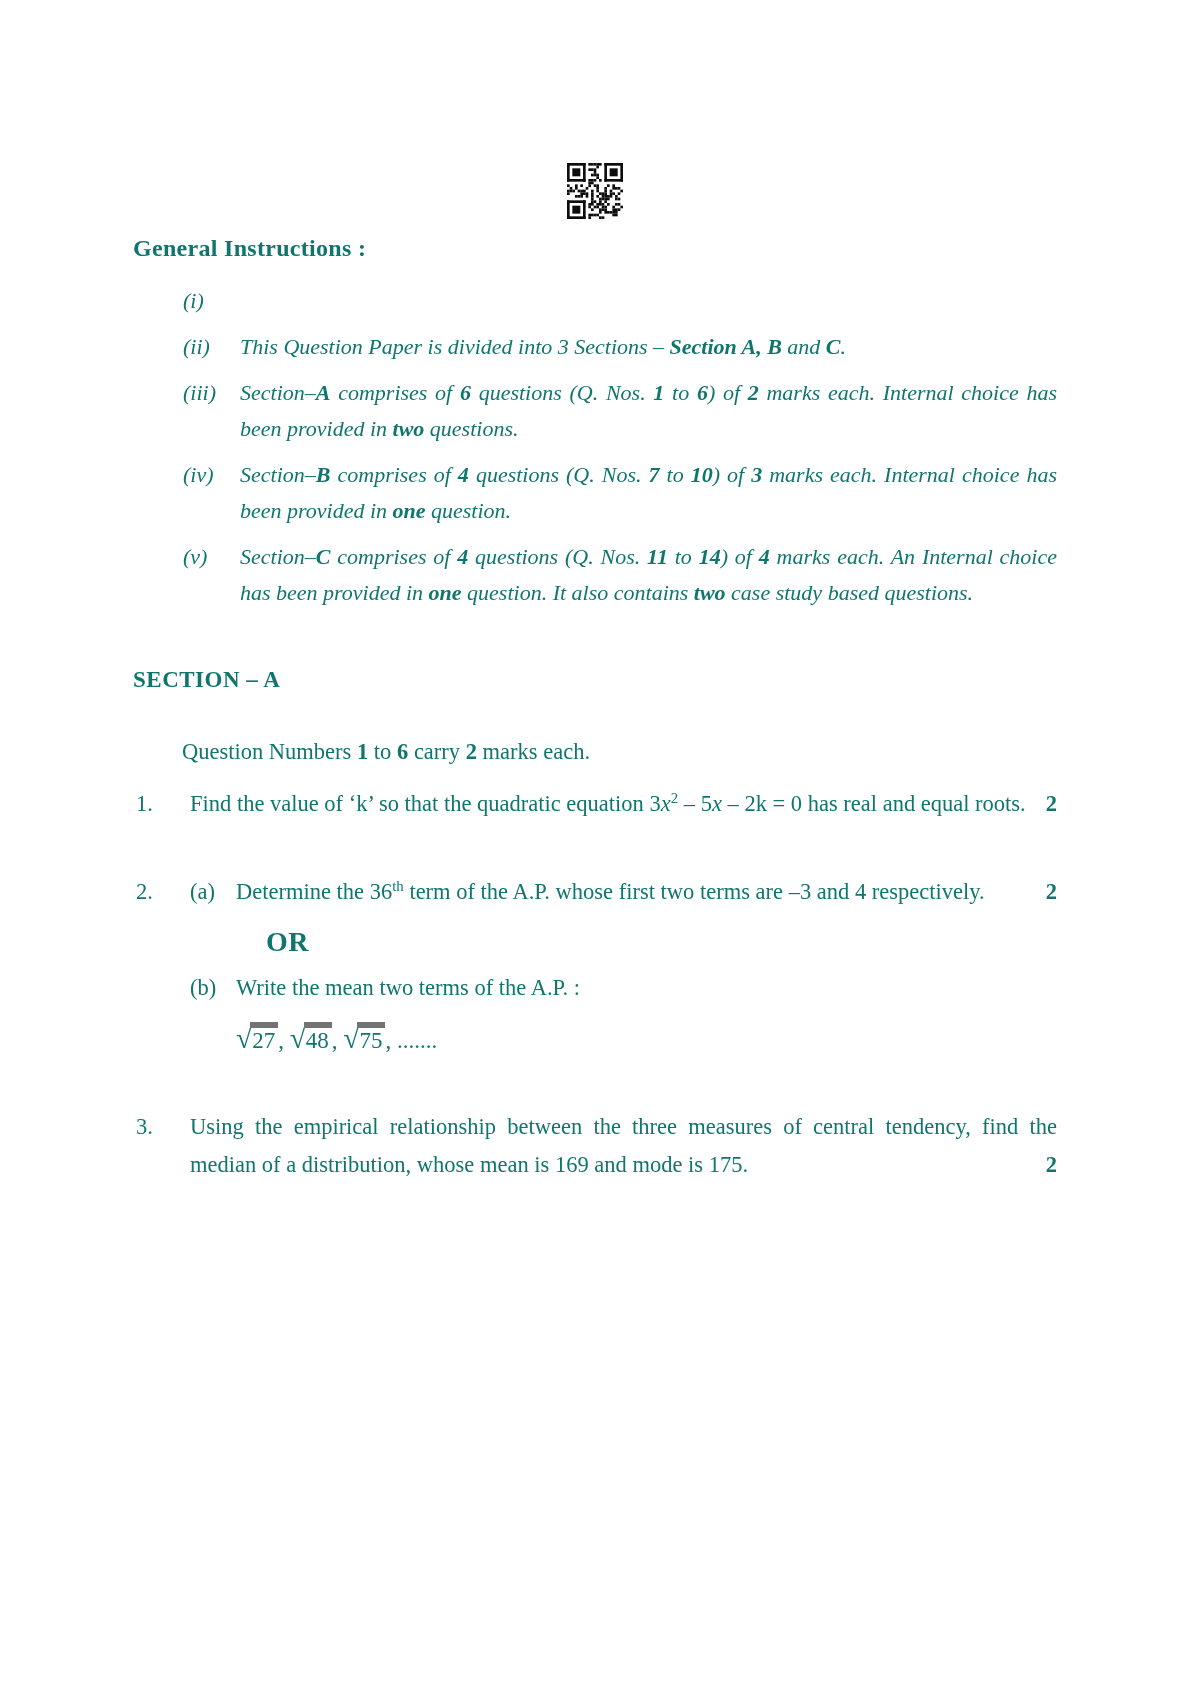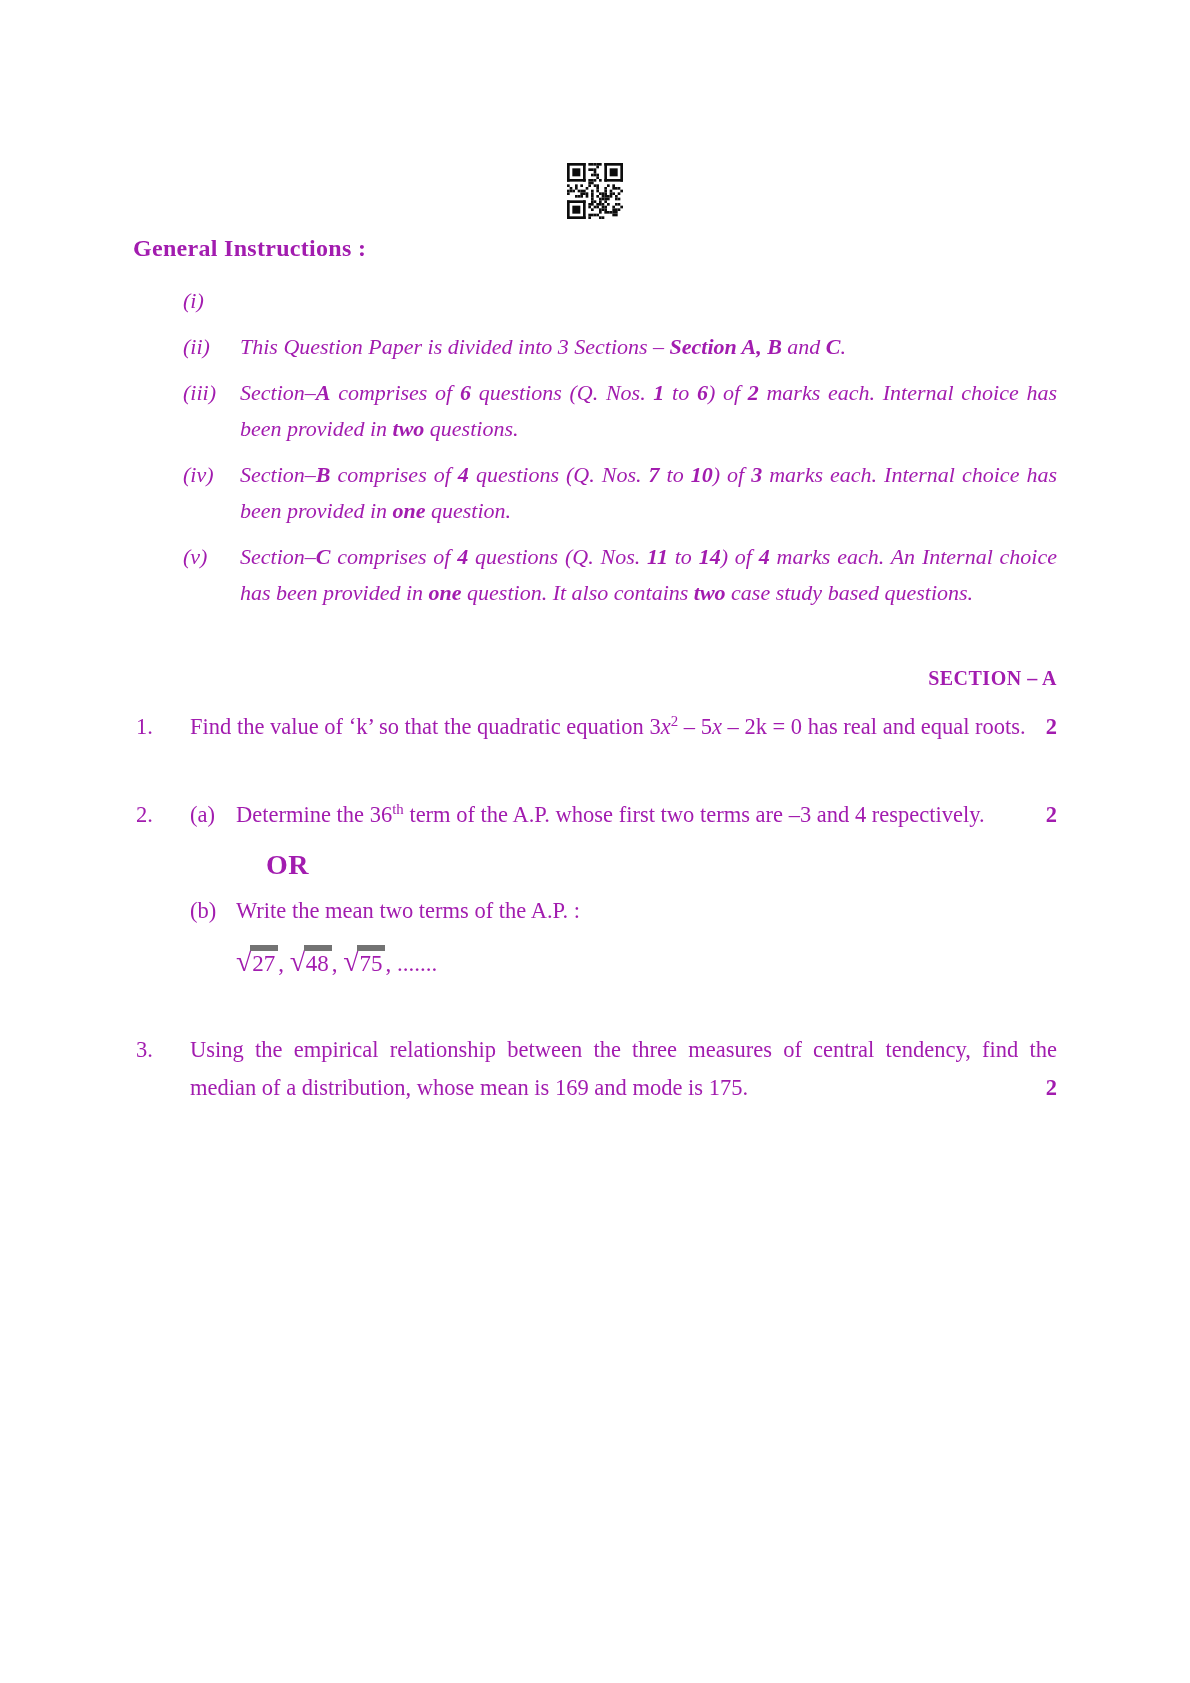--- a/index.html
+++ b/index.html
@@ -1,41 +1,41 @@
 <!DOCTYPE html>
 <html><head>
 <meta charset="utf-8">
 <style>
   html,body{margin:0;padding:0;background:#9a9a9a;}
   .page{
     position:relative;
     width:1190px;height:1683px;
     background:#ffffff;
-    color:#a21caf;
+    color:#0f766e;
     font-family:"Liberation Serif","DejaVu Serif",serif;
     margin:0 auto;
     overflow:hidden;
   }
   .qr{position:absolute;top:163px;left:567px;width:56px;height:56px;}
   .qr svg{width:100%;height:100%;display:block;fill:#0d0d0d;}
 
   .content{position:absolute;left:133px;right:133px;top:234px;}
 
   .gi-heading{font-size:24px;font-weight:bold;line-height:28px;letter-spacing:.3px;}
 
   .inst-list{margin-top:21px;}
   .inst{display:flex;font-style:italic;font-size:22px;line-height:36px;margin-bottom:10px;}
   .inst .inum{flex:none;width:57px;margin-left:50px;}
   .inst .ibody{flex:1;text-align:justify;}
 
   .b{font-weight:bold;}
   .i{font-style:italic;}
   .sup{vertical-align:super;font-size:0.66em;line-height:0;}
 
-  .section-title{margin-top:56px;text-align:right;font-weight:bold;font-size:20px;letter-spacing:.5px;}
+  .section-title{margin-top:56px;text-align:left;font-weight:bold;font-size:23px;letter-spacing:.5px;}
 
   .intro{margin-top:44px;margin-left:49px;font-size:22.5px;line-height:30px;}
 
   .q{display:flex;font-size:22.5px;line-height:38px;}
   .q .qnum{flex:none;width:54px;margin-left:3px;}
   .q .qbody{flex:1;position:relative;text-align:justify;}
   .marks{position:absolute;right:0;bottom:0;font-weight:bold;}
 
   .q1{margin-top:18px;}
   .q2{margin-top:50px;}
@@ -221,20 +221,21 @@
         <span class="ibody"><span>Section–</span><span class="b">B</span><span> comprises of </span><span class="b">4</span><span> questions (Q. Nos. </span><span class="b">7</span><span> to </span><span class="b">10</span><span>) of </span><span class="b">3</span><span> marks each. Internal choice has been provided in </span><span class="b">one</span><span> question.</span></span>
       </div>
       <div class="inst">
         <span class="inum">(v)</span>
         <span class="ibody"><span>Section–</span><span class="b">C</span><span> comprises of </span><span class="b">4</span><span> questions (Q. Nos. </span><span class="b">11</span><span> to </span><span class="b">14</span><span>) of </span><span class="b">4</span><span> marks each. An Internal choice has been provided in </span><span class="b">one</span><span> question. It also contains </span><span class="b">two</span><span> case study based questions.</span></span>
       </div>
     </div>
 
     <div class="section-title">SECTION – A</div>
 
+    <div class="intro"><span>Question Numbers </span><span class="b">1</span><span> to </span><span class="b">6</span><span> carry </span><span class="b">2</span><span> marks each.</span></div>
 
     <div class="q q1">
       <span class="qnum">1.</span>
       <div class="qbody">
         <span><span>Find the value of ‘k’ so that the quadratic equation 3</span><span class="i">x</span><span class="sup">2</span><span> – 5</span><span class="i">x</span><span> – 2k  = 0 has real and equal roots.</span></span>
         <span class="marks">2</span>
       </div>
     </div>
 
     <div class="q q2">

